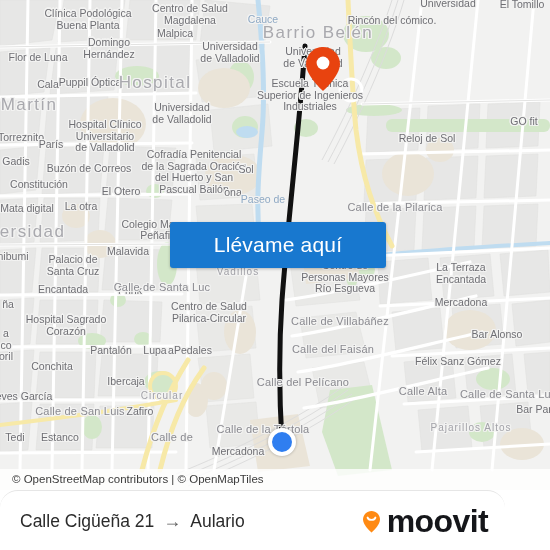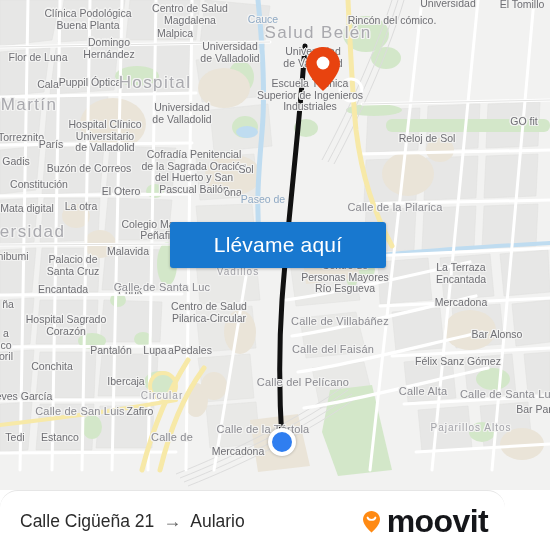--- a/index.html
+++ b/index.html
@@ -328,21 +328,21 @@
         <div class="map-label poi" style="left: 88px; top: 19px;">Clínica Podológica
 Buena Planta</div>
         <div class="map-label poi" style="left: 190px; top: 14px;">Centro de Salud
 Magdalena</div>
         <div class="map-label poi" style="left: 175px; top: 34px;">Malpica</div>
         <div class="map-label poi" style="left: 109px; top: 48px;">Domingo
 Hernández</div>
         <div class="map-label poi" style="left: 38px; top: 58px;">Flor de Luna</div>
         <div class="map-label poi" style="left: 230px; top: 52px;">Universidad
 de Valladolid</div>
-        <div class="map-label area" style="left: 318px; top: 33px;">Salud Belén</div>
+        <div class="map-label area" style="left: 318px; top: 33px;">Barrio Belén</div>
         <div class="map-label poi" style="left: 392px; top: 21px;">Rincón del cómico.</div>
         <div class="map-label poi" style="left: 448px; top: 4px;">Universidad</div>
         <div class="map-label poi" style="left: 522px; top: 5px;">El Tomillo</div>
         <div class="map-label poi" style="left: 48px; top: 85px;">Cala</div>
         <div class="map-label poi" style="left: 90px; top: 83px;">Puppil Óptica</div>
         <div class="map-label area" style="left: 155px; top: 83px;">Hospital</div>
         <div class="map-label area" style="left: 29px; top: 105px;">Martín</div>
         <div class="map-label poi" style="left: 313px; top: 57px;">Universidad
 de Valladolid</div>
         <div class="map-label poi" style="left: 310px; top: 95px;">Escuela Técnica
@@ -426,20 +426,25 @@
       <svg width="36" height="46" viewBox="0 0 36 46">
         <path d="M18 1 C8.6 1 1 8.6 1 18 C1 30 18 45 18 45 C18 45 35 30 35 18 C35 8.6 27.4 1 18 1 Z" fill="#e8430f"></path>
         <circle cx="18" cy="17" r="6.4" fill="#ffffff"></circle>
       </svg>
     </div>
 
     <div id="origin-marker"></div>
 
     <button id="cta">Llévame aquí</button>
 
+    <div id="attribution">
+      <span>© OpenStreetMap contributors</span>
+      <span>|</span>
+      <span>© OpenMapTiles</span>
+    </div>
   </div>
 
   <div id="footer">
     <div id="route-title">
       <span>Calle Cigüeña 21</span>
       <span class="arrow">→</span>
       <span>Aulario</span>
     </div>
     <div id="brand">
       <svg width="25" height="25" viewBox="0 0 25 25">

